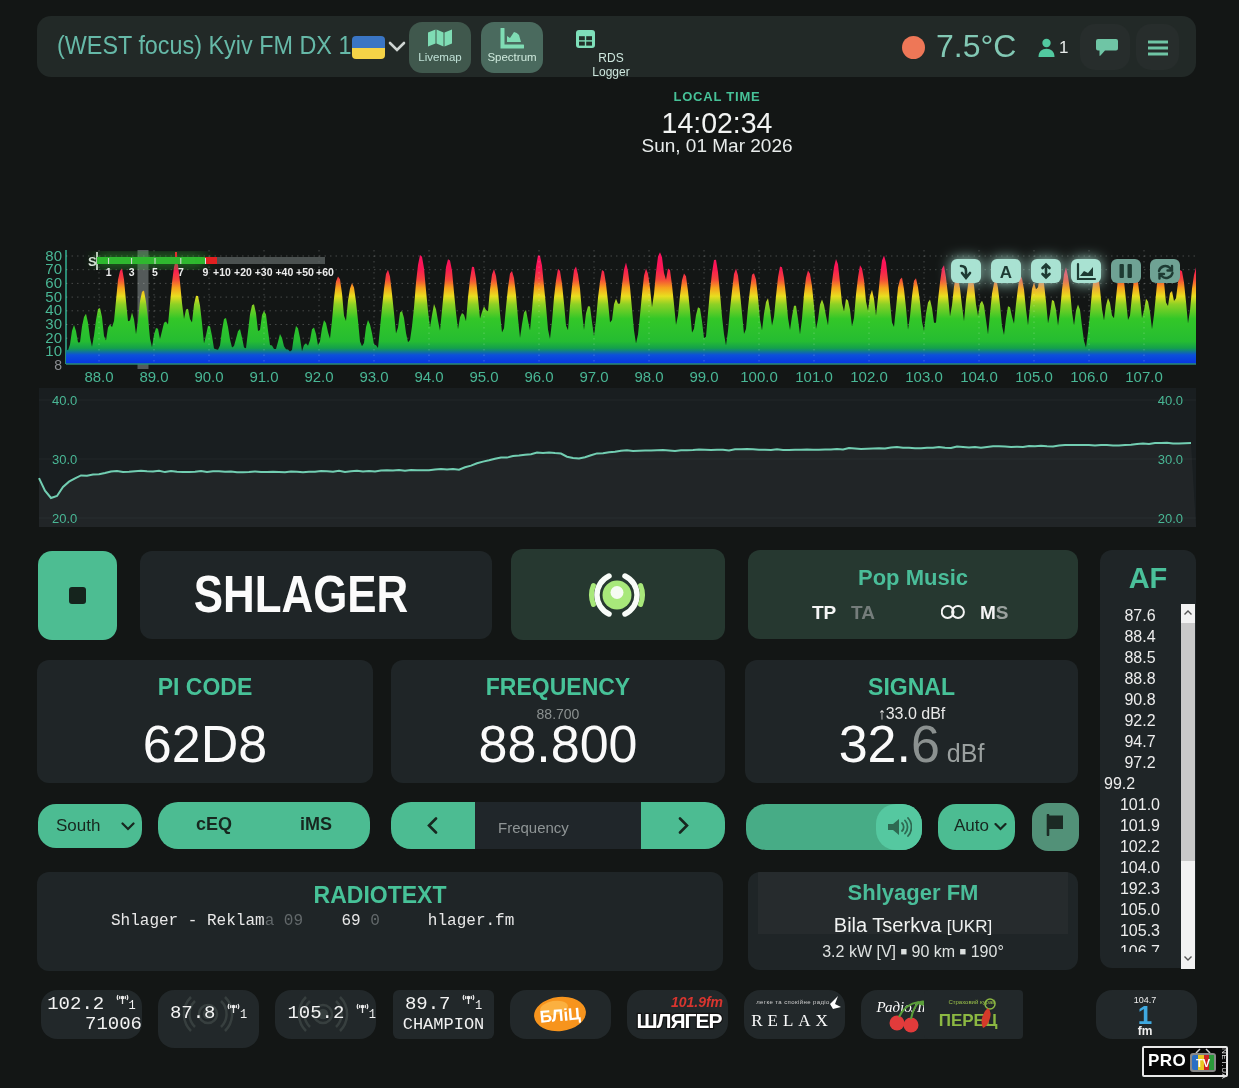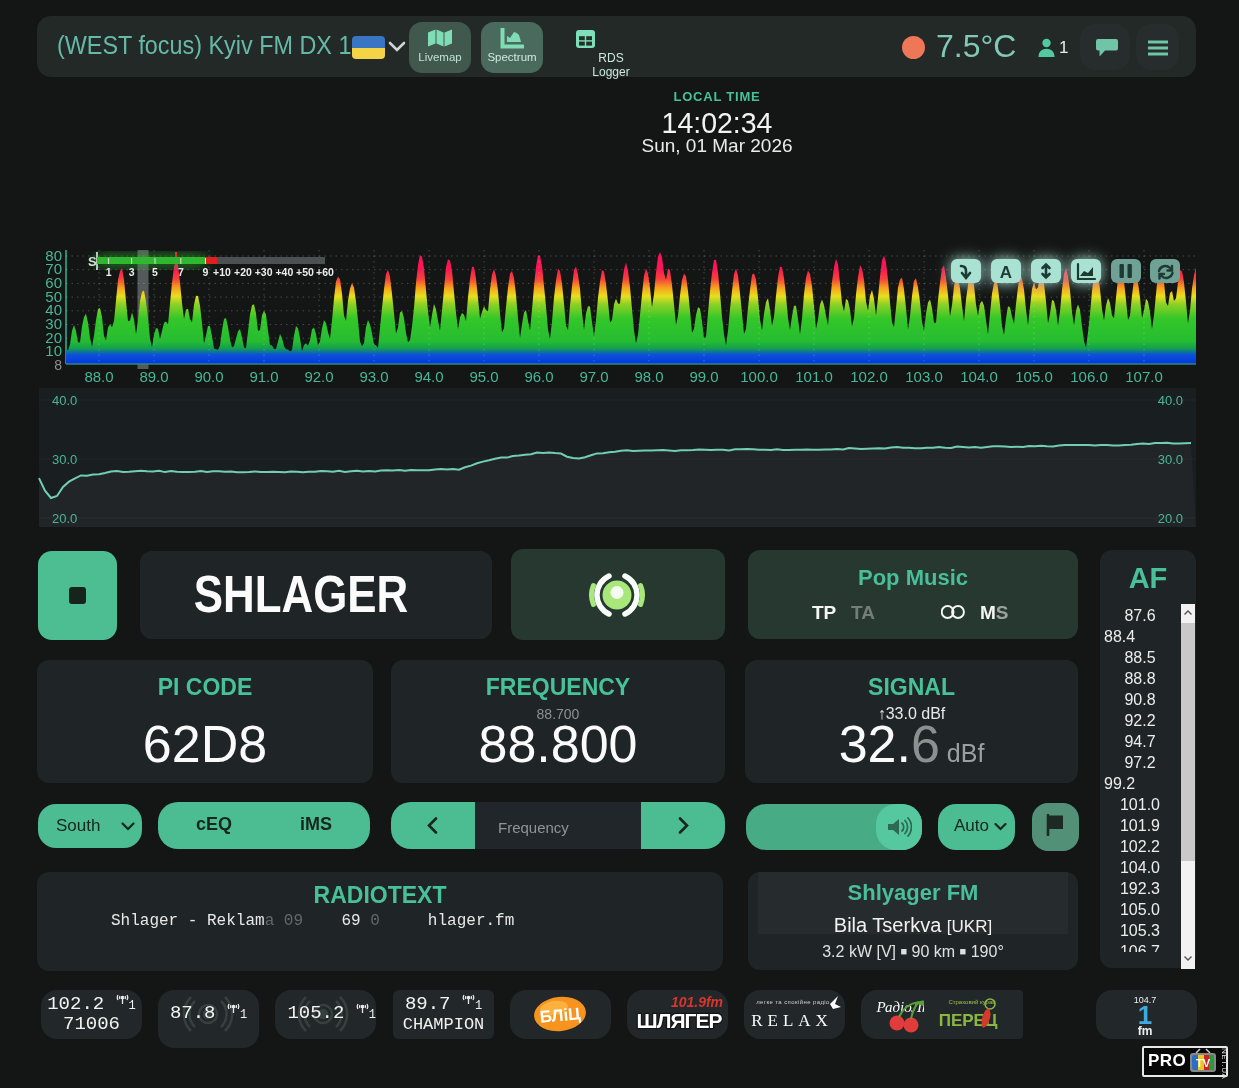--- a/index.html
+++ b/index.html
@@ -296,21 +296,21 @@
 <div class="panel" style="left:748px;top:872px;width:330px;height:98px"></div>
 <div class="abs" style="left:758px;top:872px;width:310px;height:62px;background:rgba(255,255,255,0.03)"></div>
 <div class="abs" style="left:748px;top:880px;width:330px;text-align:center;font-size:22px;font-weight:bold;color:#4abd99">Shlyager FM</div>
 <div class="abs" style="left:748px;top:914px;width:330px;text-align:center;font-size:20px;color:#f0f2f1">Bila Tserkva <span style="font-size:17px">[UKR]</span></div>
 <div class="abs" style="left:748px;top:943px;width:330px;text-align:center;font-size:16px;color:#dde1e0">3.2 kW [V] <span style="font-size:11px;vertical-align:2px">■</span> 90 km <span style="font-size:11px;vertical-align:2px">■</span> 190°</div>
 
 <div class="panel" style="left:1100px;top:550px;width:96px;height:418px"></div>
 <div class="abs" style="left:1100px;top:562px;width:96px;text-align:center;font-size:29px;font-weight:bold;color:#4ac09a">AF</div>
 <div class="abs" style="left:1104px;top:605px;width:72px;height:347px;overflow:hidden;font-size:16px;color:#ededed">
     <div style="height:21px;line-height:21px;text-align:center">87.6</div>
-    <div style="height:21px;line-height:21px;text-align:left">88.4</div>
+    <div style="height:21px;line-height:21px;text-align:center">88.4</div>
     <div style="height:21px;line-height:21px;text-align:center">88.5</div>
     <div style="height:21px;line-height:21px;text-align:center">88.8</div>
     <div style="height:21px;line-height:21px;text-align:center">90.8</div>
     <div style="height:21px;line-height:21px;text-align:center">92.2</div>
     <div style="height:21px;line-height:21px;text-align:center">94.7</div>
     <div style="height:21px;line-height:21px;text-align:center">97.2</div>
     <div style="height:21px;line-height:21px;">99.2</div>
     <div style="height:21px;line-height:21px;text-align:center">101.0</div>
     <div style="height:21px;line-height:21px;text-align:center">101.9</div>
     <div style="height:21px;line-height:21px;text-align:center">102.2</div>
@@ -331,21 +331,21 @@
   </svg>
 <div class="abs" style="left:41px;top:990px;width:101px;height:49px;background:#22282a;border-radius:16px;overflow:hidden">
     <div style="font-family:'Liberation Mono',monospace;color:#f2f2f2;font-size:19px;text-align:center;margin-top:3px">102.2 <span style="font-size:12px"><svg width="13" height="11" viewBox="0 0 13 11" style="vertical-align:4px">
           <g stroke="#e8e8e8" stroke-width="1.3" fill="none">
             <path d="M2 1 q-1.5 2.5 0 5 M4 2 q-1 1.5 0 3"></path>
             <path d="M11 1 q1.5 2.5 0 5 M9 2 q1 1.5 0 3"></path>
             <circle cx="6.5" cy="3.5" r="1.2" fill="#e8e8e8"></circle>
             <path d="M6.5 5 V10"></path>
           </g>
         </svg>1</span></div>
-    <div style="font-family:'Liberation Mono',monospace;color:#f2f2f2;font-size:19px;text-align:center;margin-top:-2px">71006</div>
+    <div style="font-family:'Liberation Mono',monospace;color:#f2f2f2;font-size:19px;text-align:right;margin-top:-2px">71006</div>
   </div>
 <div class="abs" style="left:158px;top:990px;width:101px;height:58px;background:#22282a;border-radius:16px;overflow:hidden">
     <svg width="52" height="49" viewBox="0 0 52 49" style="position:absolute;left:24px;top:0;opacity:0.55">
       <g stroke="#4a5350" stroke-width="2.5" fill="none">
         <circle cx="26" cy="24" r="9"></circle>
         <circle cx="26" cy="24" r="4" fill="#4a5350"></circle>
         <path d="M13 11 a18 18 0 0 0 0 26 M9 7 a24 24 0 0 0 0 34"></path>
         <path d="M39 11 a18 18 0 0 1 0 26 M43 7 a24 24 0 0 1 0 34"></path>
       </g>
     </svg>

